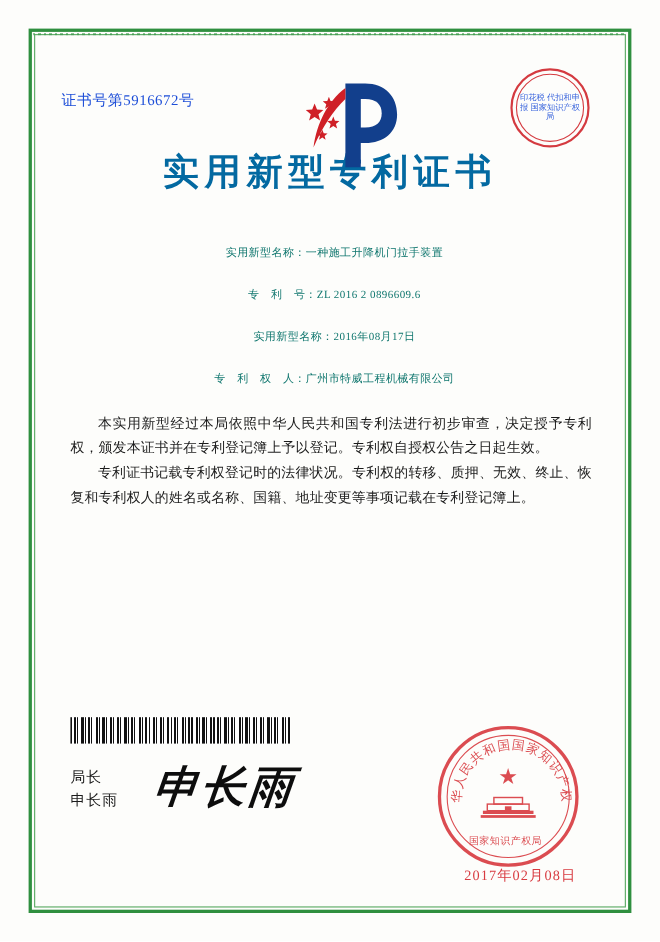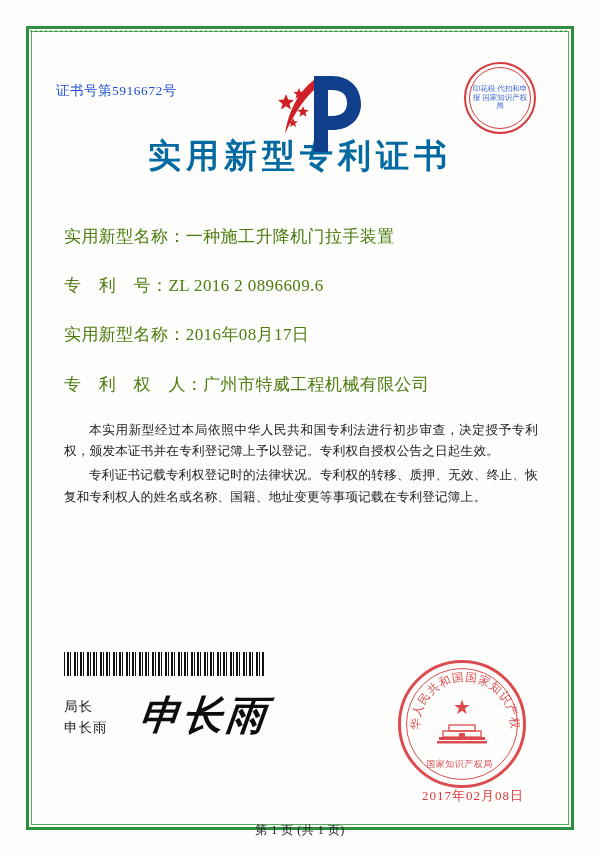--- a/index.html
+++ b/index.html
@@ -127,25 +127,26 @@
     letter-spacing: 5px;
     color: #0369a1;
     font-family: "Liberation Serif", "DejaVu Serif", serif;
   }
 
   .fields {
     margin-top: 44px;
     padding-left: 8px;
   }
   .field-row {
-    font-size: 17px;
+    font-size: 10px;
     line-height: 1.6;
     margin-bottom: 22px;
-    color: #4d7c0f;
+    color: #0f766e;
     letter-spacing: 0.4px;
+    text-align: center;
   }
   .field-label {
     display: inline;
     white-space: pre;
   }
   .field-value {
     display: inline;
   }
 
   .paragraphs {
@@ -355,16 +356,15 @@
         <rect x="4" y="18" width="46" height="3" fill="#d4262c"></rect>
         <rect x="8" y="12" width="38" height="6" fill="none" stroke="#d4262c" stroke-width="1.3"></rect>
         <rect x="14" y="6" width="26" height="6" fill="none" stroke="#d4262c" stroke-width="1.3"></rect>
         <rect x="2" y="22" width="50" height="2.5" fill="#d4262c"></rect>
         <rect x="24" y="14" width="6" height="4" fill="#d4262c"></rect>
       </svg>
       <div class="bottom-text">国家知识产权局</div>
     </div>
     <div class="seal-date">2017年02月08日</div>
 
-    <div class="page-footer">第 1 页 (共 1 页)</div>
 
   </div>
 </div>
 
 </body></html>

